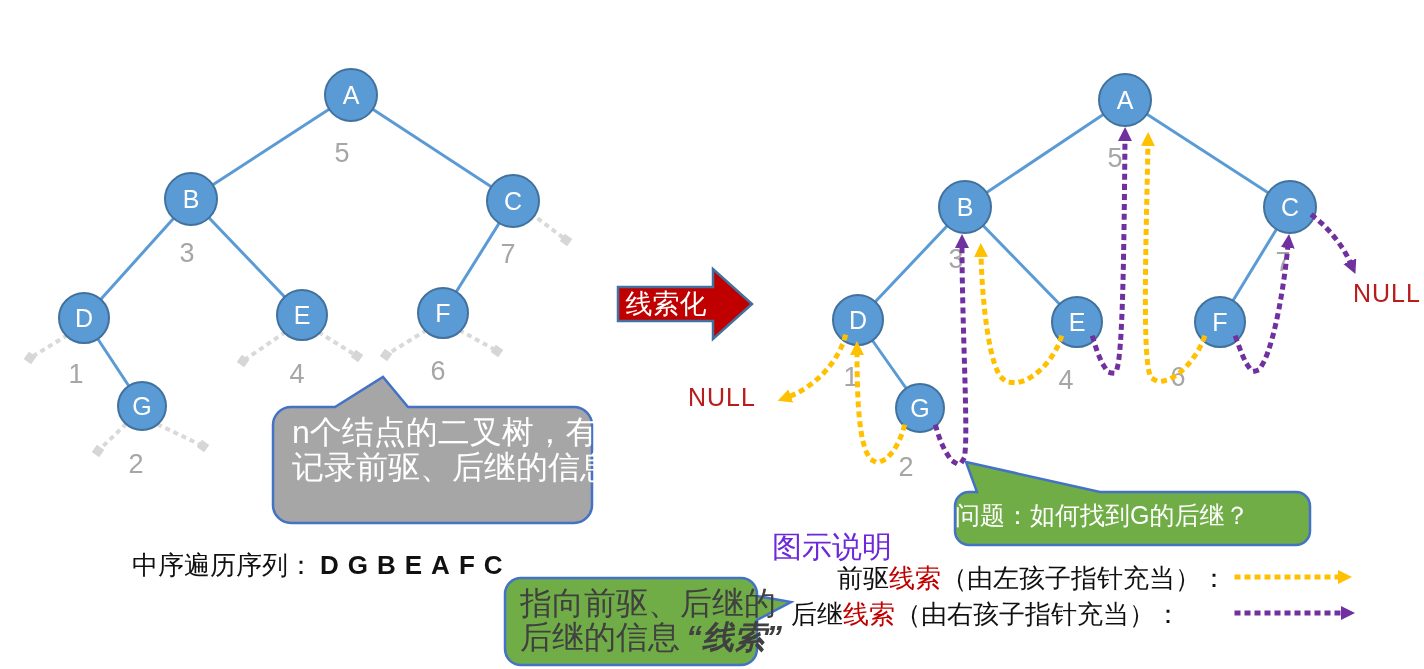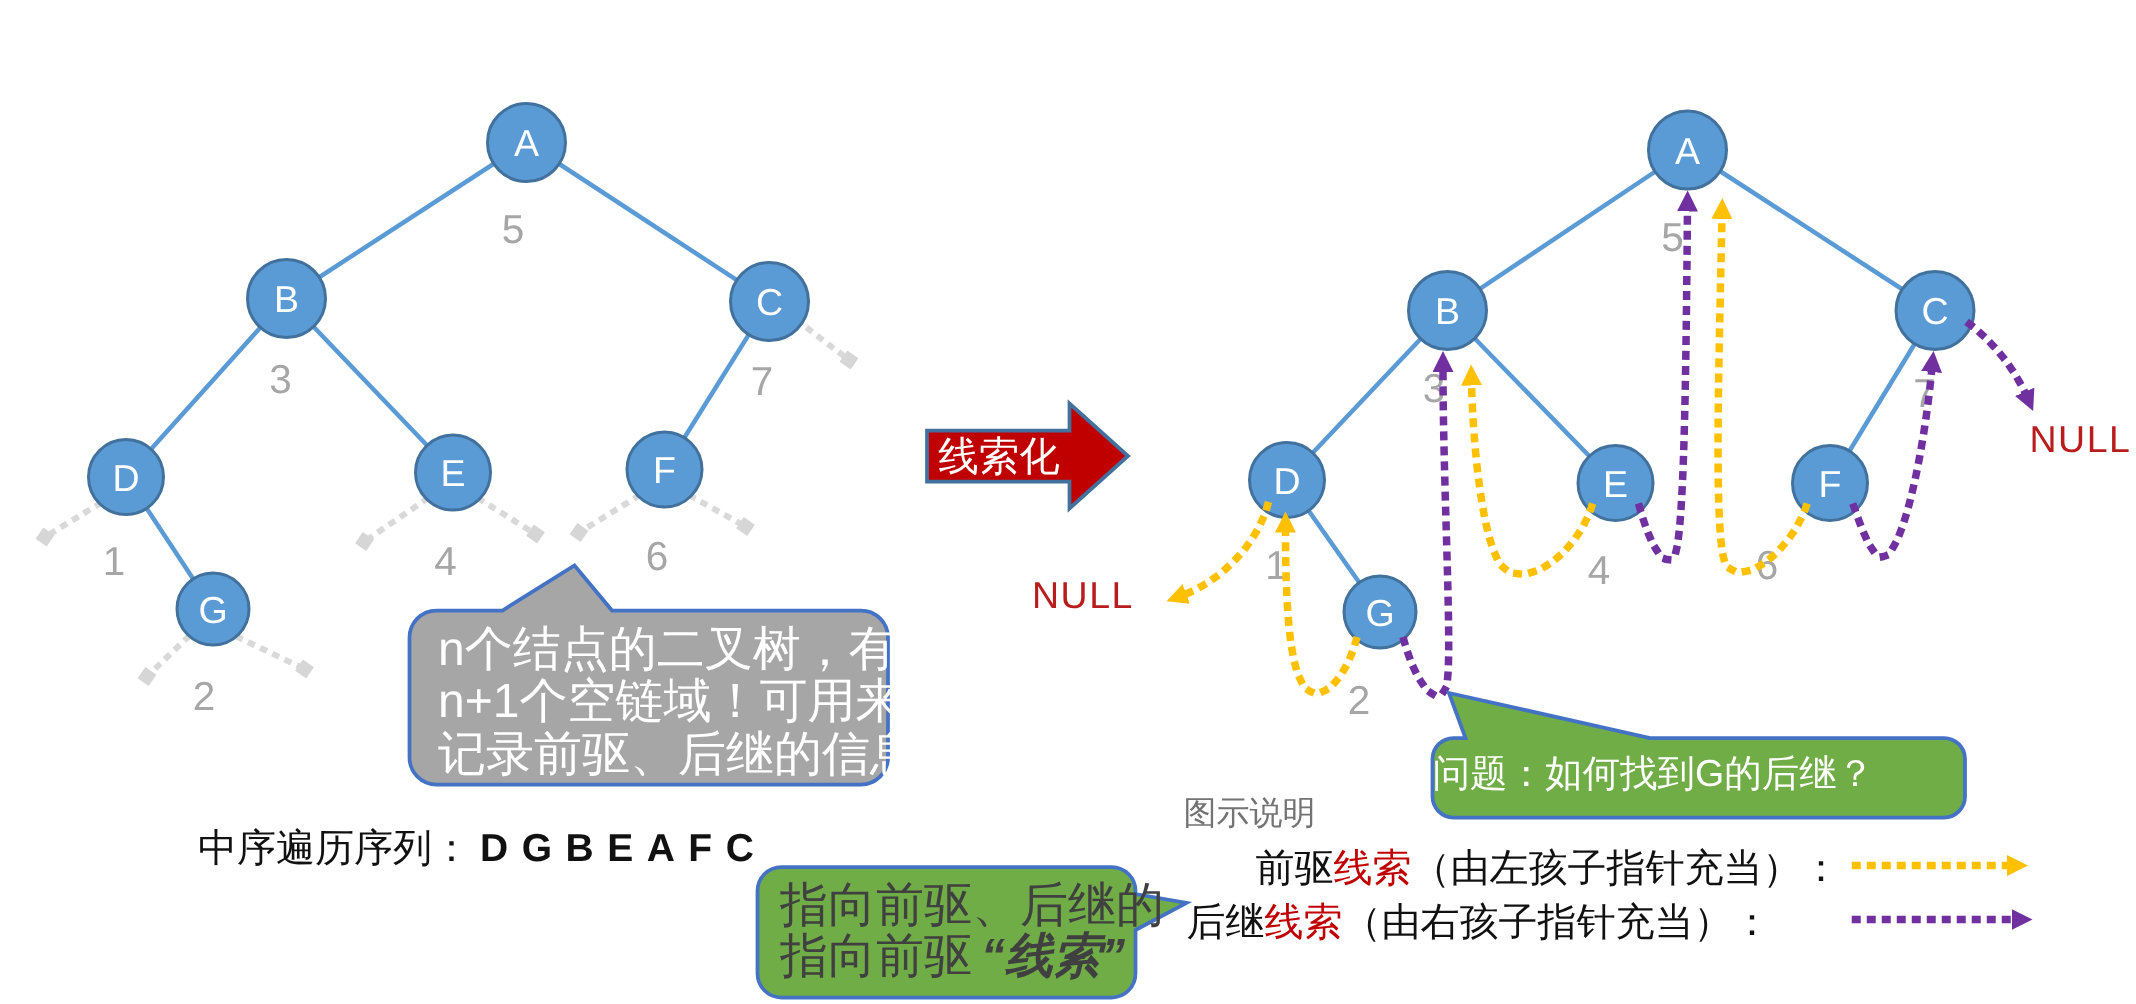--- a/index.html
+++ b/index.html
@@ -9,21 +9,21 @@
   }
   .canvas svg{position:absolute;left:0;top:0;}
   .overlay{position:absolute;white-space:nowrap;}
   .null-label{font-size:25px;color:#b91c1c;letter-spacing:1px;}
   .inorder{left:132px;top:548px;font-size:26px;color:#111;}
   .inorder .seq{font-weight:600;letter-spacing:9px;margin-left:6px;text-align:right;}
   .gray-note{left:292px;top:415px;width:288px;color:#fff;font-size:32px;line-height:35px;}
   .green-def{left:520px;top:586px;color:#404040;font-size:32px;line-height:34px;}
   .green-def .emph{font-weight:bold;font-style:italic;margin-left:6px;}
   .green-q{left:955px;top:499px;width:355px;color:#fff;font-size:25px;}
-  .legend-title{left:789px;top:527px;font-size:22px;color:#737373;}
+  .legend-title{left:772px;top:527px;font-size:30px;color:#6d28d9;}
   .legend-row{font-size:26px;color:#111;margin-left:48px;}
   .legend-row .kw{color:#C00000;}
   .lr1{left:789px;top:561px;}
   .lr2{left:743px;top:597px;}
 </style>
 </head>
 <body>
 
 <div class="canvas">
 
@@ -165,32 +165,31 @@
 
   <line x1="1237" y1="577" x2="1341" y2="577" stroke="#FFC000" stroke-width="5" stroke-dasharray="1 9" stroke-linecap="square" marker-end="url(#mY)"></line>
   <line x1="1237" y1="613" x2="1344" y2="613" stroke="#7030A0" stroke-width="5" stroke-dasharray="1 9" stroke-linecap="square" marker-end="url(#mP)"></line>
 </svg>
 
   <div class="overlay null-label" style="left:688px;top:383px;">NULL</div>
   <div class="overlay null-label" style="left:1353px;top:279px;">NULL</div>
 
   <div class="overlay gray-note">
     <div>n个结点的二叉树，有</div>
-    <div>n+1个空链域！可用来</div>
     <div>记录前驱、后继的信息</div>
   </div>
 
   <div class="overlay inorder">
     <span>中序遍历序列：</span><span class="seq">DGBEAFC</span>
   </div>
 
   <div class="overlay green-def">
     <div>指向前驱、后继的</div>
     <div>
-      <span>指向前驱</span><span class="emph">“线索”</span>
+      <span>后继的信息</span><span class="emph">“线索”</span>
     </div>
   </div>
 
   <div class="overlay green-q">问题：如何找到G的后继？</div>
 
   <div class="overlay legend-title">图示说明</div>
   <div class="overlay legend-row lr1">
     <span>前驱</span><span class="kw">线索</span><span>（由左孩子指针充当）：</span>
   </div>
   <div class="overlay legend-row lr2">

